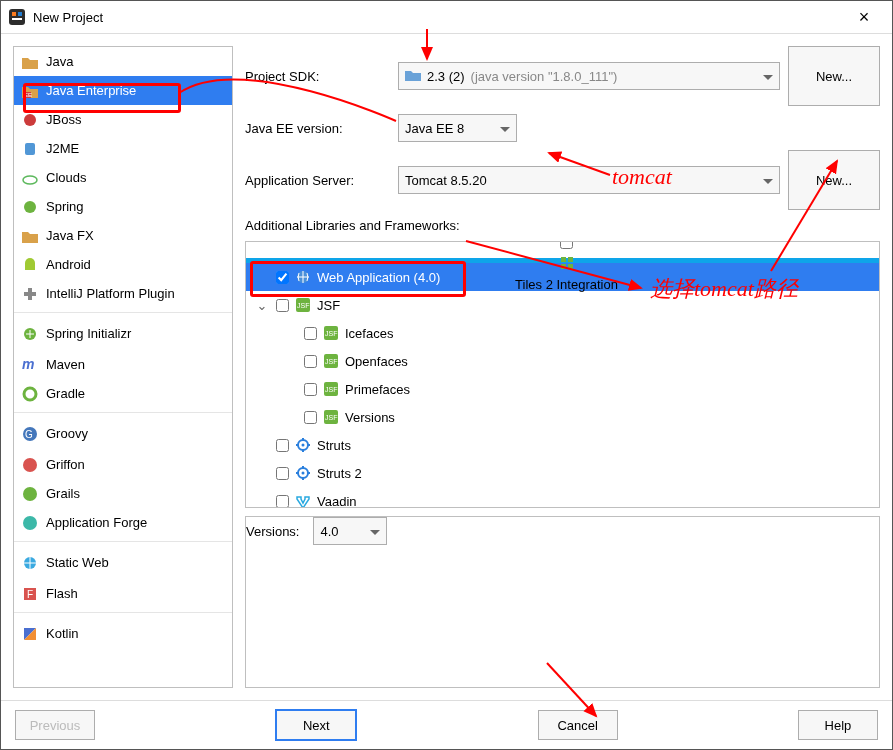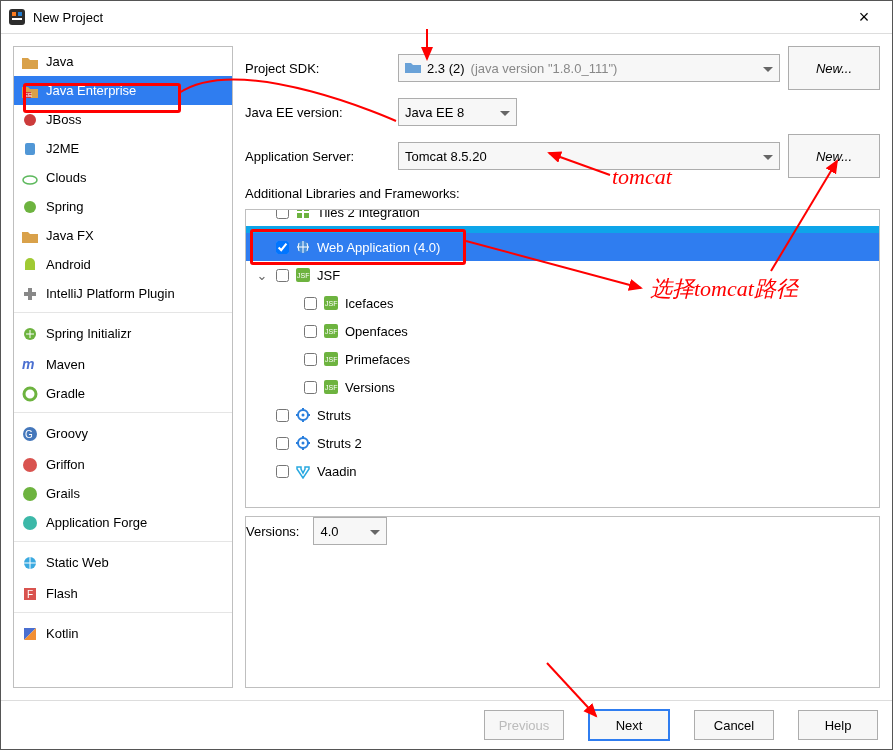--- a/index.html
+++ b/index.html
@@ -14,33 +14,33 @@
 .sidebar li{height:29px;display:flex;align-items:center;padding:0 8px;gap:8px;border-bottom:0;white-space:nowrap;}
 .sidebar li.sep{border-top:1px solid #e5e5e5;margin-top:4px;padding-top:4px;height:33px;}
 .sidebar li.selected{background:#2f7df0;color:#fff;}
 .sidebar .icon{width:16px;height:16px;display:inline-flex;align-items:center;justify-content:center;flex:none;}
 .redbox1{position:absolute;left:22px;top:82px;width:152px;height:24px;border:3px solid #ff0000;border-radius:3px;pointer-events:none;}
 .main{flex:1;display:flex;flex-direction:column;gap:8px;}
 .formrow{display:flex;align-items:center;gap:8px;}
 .formrow .lab{width:145px;}
 .dropdown{height:26px;border:1px solid #adadad;background:#f7f7f7;display:inline-flex;align-items:center;padding:0 6px;gap:6px;position:relative;}
 .dropdown .dd-arrow{position:absolute;right:6px;top:6px;}
-.btn{height:26px;border:1px solid #adadad;background:#f7f7f7;padding:8px 10px;display:inline-flex;align-items:center;justify-content:center;font-style:italic;}
+.btn{height:26px;border:1px solid #adadad;background:#f7f7f7;padding:16px 10px;display:inline-flex;align-items:center;justify-content:center;}
 .tree-pane{flex:1;border:1px solid #bfbfbf;overflow:hidden;position:relative;}
 .tree-pane ul{list-style:none;margin:0;padding:0;}
 .tree-pane li{padding:0;}
 .tree-row{display:flex;align-items:center;height:28px;gap:6px;}
-.tree-row.topcut{margin-top:-12px;border-bottom:7px solid #0ea5e9;}
+.tree-row.topcut{margin-top:-12px;border-bottom:5px solid #0ea5e9;flex-direction:column;}
 .tree-row.sel{background:#2f7df0;color:#fff;}
 .tree-row .caret{width:16px;text-align:center;color:#666;}
 .tree-row input[type=checkbox]{margin:0;}
 .tree-row .ticon{width:16px;height:16px;display:inline-flex;align-items:center;justify-content:center;}
 .redbox2{position:absolute;left:4px;top:19px;width:210px;height:30px;border:3px solid #ff0000;border-radius:3px;pointer-events:none;z-index:5;}
 .version-pane{border:1px solid #bfbfbf;padding:0;flex:none;height:170px;}
-.footer{position:absolute;left:0;right:0;bottom:0;height:48px;display:flex;align-items:center;justify-content:flex-end;padding:0 14px;gap:24px;}
+.footer{position:absolute;left:0;right:0;bottom:0;height:48px;display:flex;align-items:center;justify-content:space-between;padding:0 14px;gap:8px;}
 .footer .fbtn{height:28px;min-width:78px;border:1px solid #adadad;background:#f7f7f7;display:inline-flex;align-items:center;justify-content:center;}
 .footer .fbtn.disabled{color:#bbb;}
 .footer .fbtn.primary{border:2px solid #2f7df0;}
 .annot{position:absolute;color:#ff0000;font-family:"KaiTi","STKaiti","SimSun",serif;font-size:22px;font-style:italic;pointer-events:none;}
 svg{pointer-events:none;}
 .arrow{position:absolute;pointer-events:none;}
 </style>
 </head>
 <body>
 

